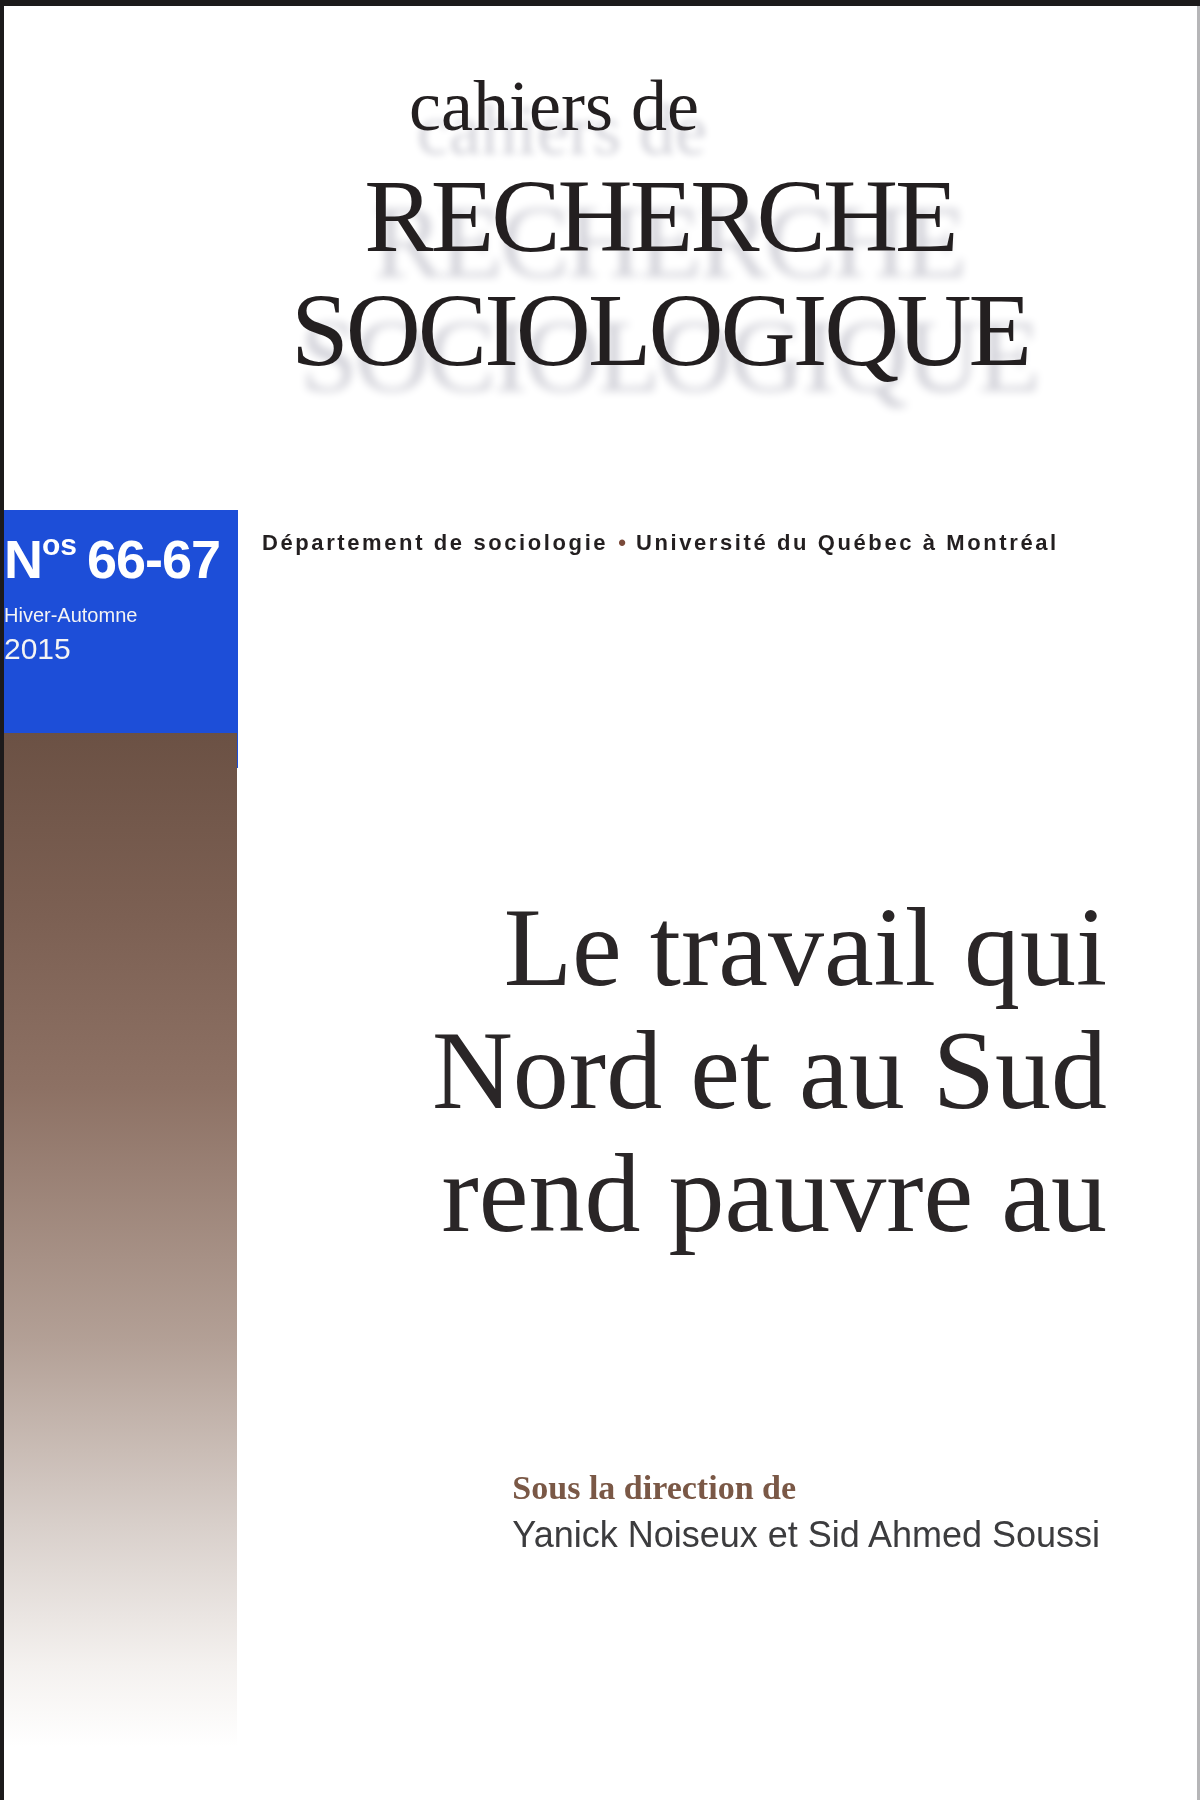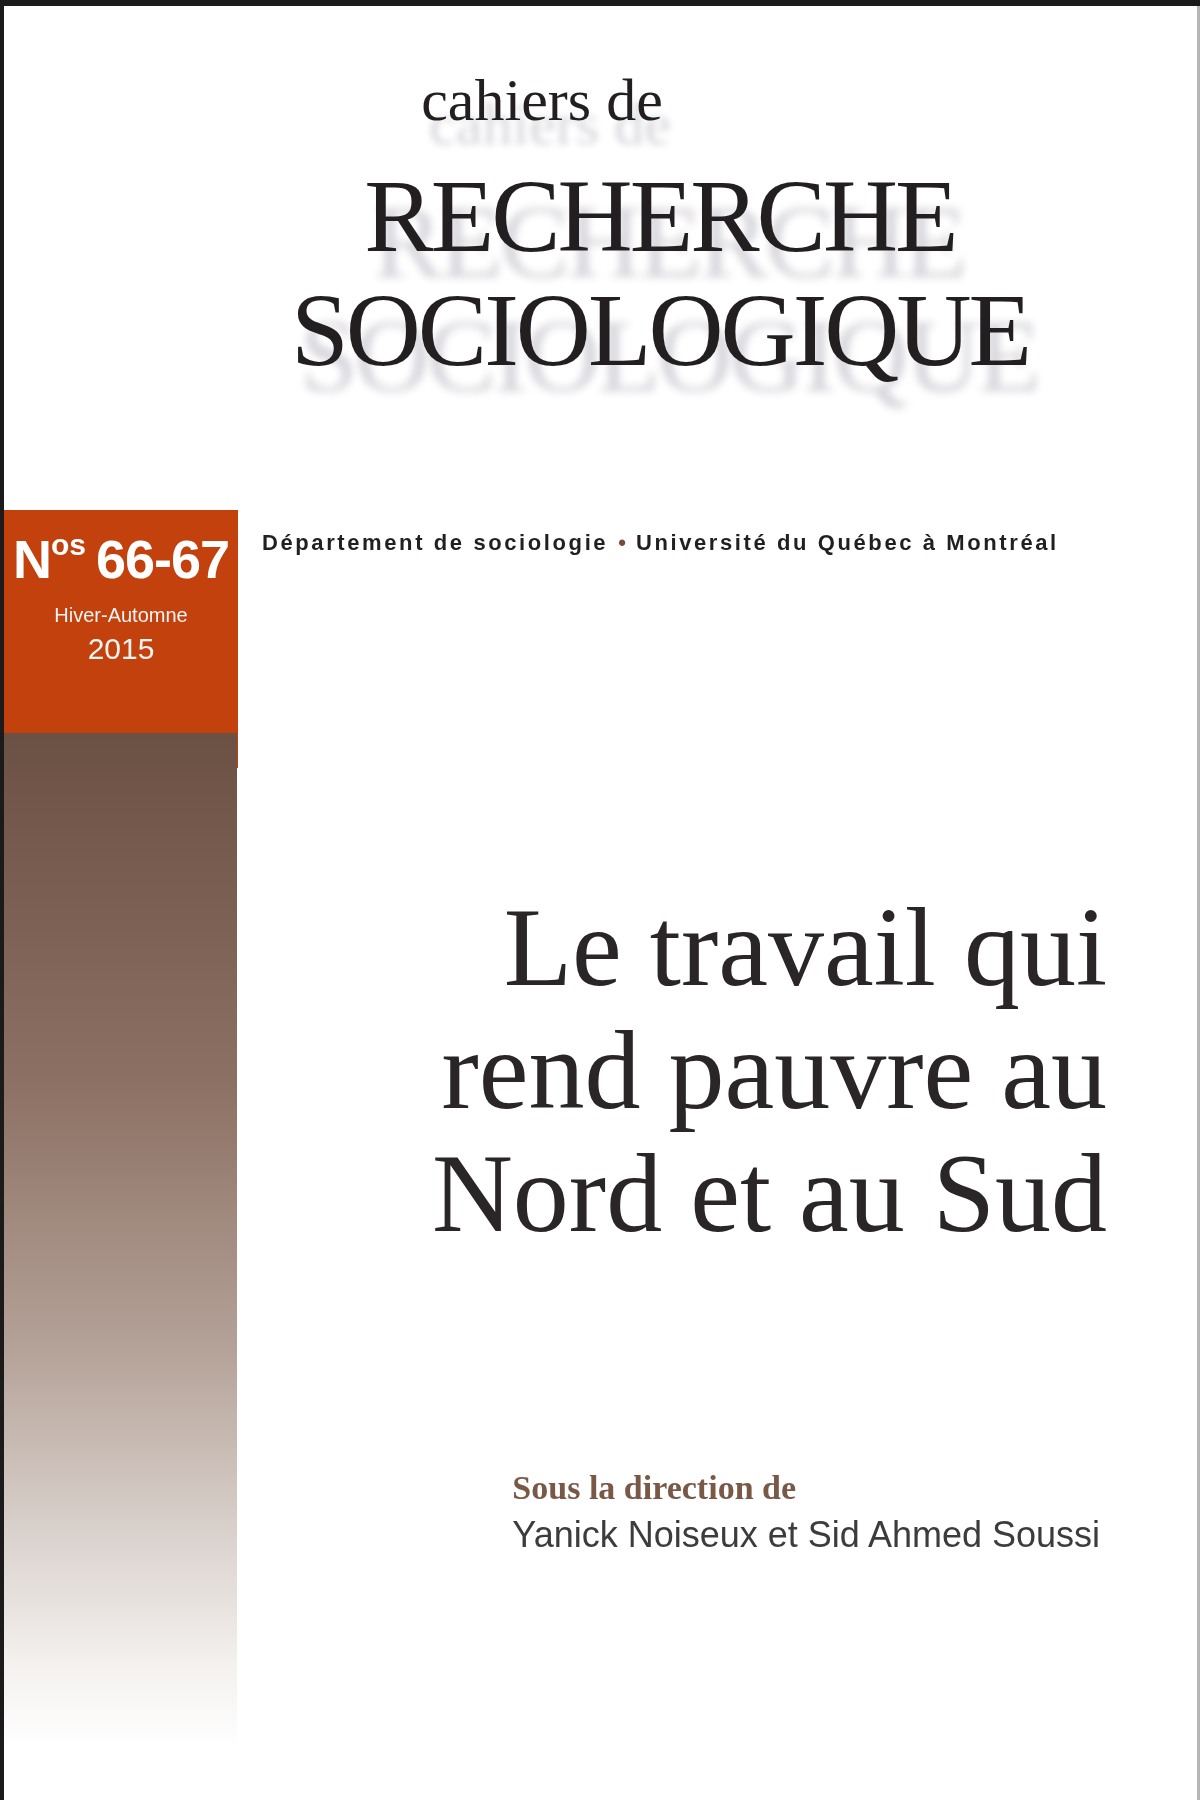--- a/index.html
+++ b/index.html
@@ -11,22 +11,22 @@
     font-family:"Liberation Serif", serif;
   }
   
   .top-bar{position:absolute;left:0;top:0;width:1200px;height:6px;background:#1c1a1b;}
   .left-bar{position:absolute;left:0;top:0;width:4px;height:1800px;background:#1c1a1b;}
   .right-bar{position:absolute;right:0;top:6px;width:3px;height:1794px;background:#b6b6b8;}
 
   
   .masthead{position:absolute;left:240px;top:0;width:840px;text-align:center;color:#231f20;}
   .m1{
-    position:absolute;top:70px;left:0;width:100%;
-    font-size:60px;line-height:1;
+    position:absolute;top:70px;left:12px;width:100%;
+    font-size:72px;line-height:1;
     transform:translateX(-118px);
     text-shadow:8px 24px 7px #d3d3da;
     text-align:center;
   }
   .m2,.m3{
     position:absolute;left:0;width:100%;
     font-size:104px;line-height:1;letter-spacing:-3px;
     text-shadow:9px 26px 8px #d3d3da;
   }
   .m2{top:164px;}
@@ -37,23 +37,23 @@
     position:absolute;left:262px;top:530px;
     font-family:"Liberation Sans", sans-serif;
     font-weight:bold;font-size:22px;letter-spacing:2.6px;
     color:#231f20;white-space:nowrap;
   }
   .affiliation .bullet{color:#7a4a3a;margin:0 10px;letter-spacing:0;}
 
   
   .issue-box{
     position:absolute;left:4px;top:510px;width:234px;height:258px;
-    background:#c2410c;color:#ffffff;
+    background:#1d4ed8;color:#ffffff;
     font-family:"Liberation Sans", sans-serif;
-    text-align:center;
+    text-align:left;
   }
   .issue-number{
     margin-top:22px;
     font-weight:bold;font-size:54px;line-height:1;letter-spacing:-1px;
     white-space:nowrap;
   }
   .issue-number sup{
     font-size:30px;vertical-align:top;position:relative;top:-2px;letter-spacing:0;
   }
   .issue-number .num{margin-left:10px;}
@@ -112,22 +112,22 @@
   <div class="issue-box">
     <div class="issue-number"><span>N</span><sup>os</sup><span class="num">66-67</span></div>
     <div class="season">Hiver-Automne</div>
     <div class="year">2015</div>
   </div>
 
   <div class="gradient-strip"></div>
 
   <h1 class="title">
     <div>Le travail qui</div>
+    <div>Nord et au Sud</div>
     <div>rend pauvre au</div>
-    <div>Nord et au Sud</div>
   </h1>
 
   <div class="credits">
     <div class="credits-intro">Sous la direction de</div>
     <div class="credits-names">Yanick Noiseux et Sid Ahmed Soussi</div>
   </div>
 
 </div>
 
 </body></html>

